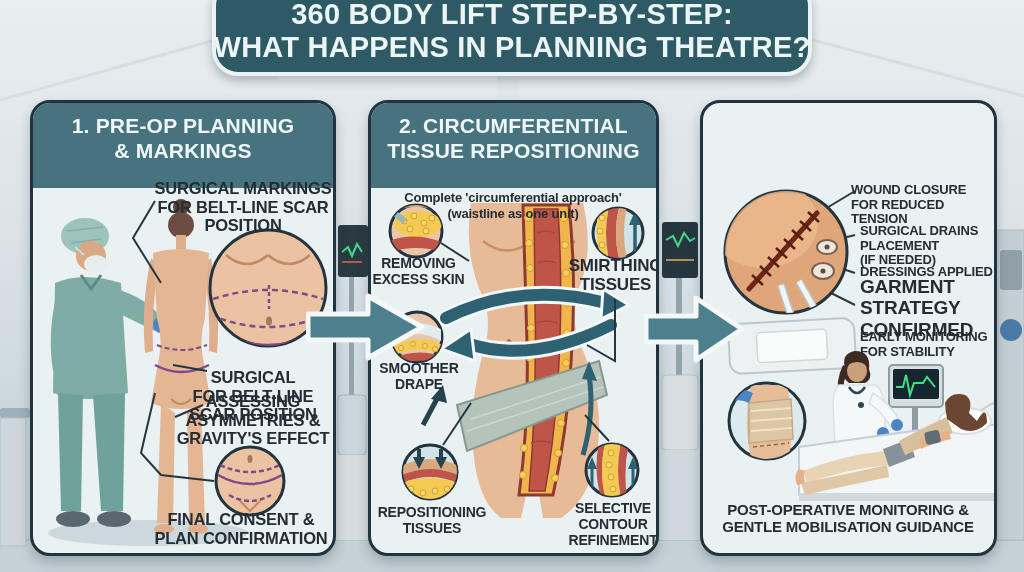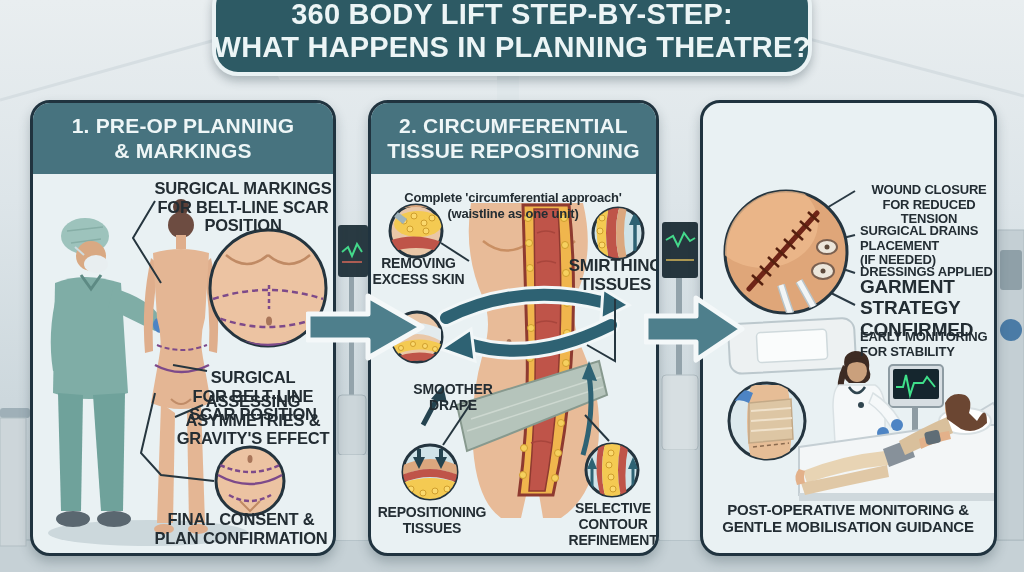--- a/index.html
+++ b/index.html
@@ -20,21 +20,21 @@
   .panel{
     position:absolute;top:100px;height:456px;background:#e9f1f3;
     border:3px solid #20333f;border-radius:20px;overflow:hidden;z-index:2;
     box-shadow:0 6px 12px rgba(40,60,70,.28);box-sizing:border-box;
   }
   #panel1{left:30px;width:306px;}
   #panel2{left:368px;width:291px;}
   #panel3{left:700px;width:297px;}
   .panel-header{
     position:relative;z-index:3;background:#47737f;color:#eef6f7;text-align:center;
-    font-weight:700;font-size:21px;line-height:1.18;padding:11px 4px 10px;
+    font-weight:700;font-size:21px;line-height:1.18;padding:11px 4px 24px;
     white-space:pre-line;letter-spacing:.2px;
   }
   .ill{position:absolute;left:0;top:0;z-index:1;}
   .lbl{
     position:absolute;z-index:4;font-weight:700;color:#232d33;
     white-space:pre-line;text-align:center;line-height:1.13;letter-spacing:-.2px;
   }
   .lbl.left{text-align:left;}
   .flow-arrow{position:absolute;z-index:6;}
 </style>
@@ -357,21 +357,21 @@
     </g>
   </svg>
   <div class="panel-header">2. CIRCUMFERENTIAL
 TISSUE REPOSITIONING</div>
   <div class="lbl" style="left:8px;top:87px;width:268px;font-size:13px;line-height:1.2;">Complete 'circumferential approach'
 (waistline as one unit)</div>
   <div class="lbl" style="left:-5px;top:153px;width:105px;font-size:14px;">REMOVING
 EXCESS SKIN</div>
   <div class="lbl" style="left:192px;top:153px;width:105px;font-size:17px;">SMIRTHING
 TISSUES</div>
-  <div class="lbl" style="left:-2px;top:279px;width:100px;font-size:14px;padding-left:34px;">SMOOTHER
+  <div class="lbl" style="left:-2px;top:258px;width:100px;font-size:14px;">SMOOTHER
 DRAPE</div>
   <div class="lbl" style="left:-4px;top:402px;width:130px;font-size:14px;">REPOSITIONING
 TISSUES</div>
   <div class="lbl" style="left:183px;top:398px;width:118px;font-size:14px;">SELECTIVE
 CONTOUR
 REFINEMENT</div>
 </div>
 
 <div class="panel" id="panel3">
   <svg class="ill" width="291" height="450" viewBox="0 0 291 450">
@@ -475,21 +475,21 @@
           <line x1="48" y1="308" x2="88" y2="305"></line>
             <line x1="48" y1="318" x2="89" y2="315"></line>
             <line x1="48" y1="328" x2="89" y2="325"></line>
         </g>
         <line x1="50" y1="344" x2="86" y2="340" stroke="#8a6a4f" stroke-dasharray="4 3" stroke-width="1.5"></line>
         <path d="M30 290 Q40 284 50 290 L46 300 Q38 296 32 298 Z" fill="#4d84c4"></path>
         <rect x="24" y="283" width="10" height="11" fill="#7fa8d8"></rect>
       </g>
     </g>
   </svg>
-  <div class="lbl left" style="left:157px;top:80px;width:138px;font-size:13px;text-align:center;">WOUND CLOSURE
+  <div class="lbl left" style="left:148px;top:80px;width:138px;font-size:13px;">WOUND CLOSURE
 FOR REDUCED TENSION</div>
   <div class="lbl left" style="left:157px;top:121px;width:138px;font-size:13px;">SURGICAL DRAINS
 PLACEMENT
 (IF NEEDED)</div>
   <div class="lbl left" style="left:157px;top:162px;width:142px;font-size:13px;">DRESSINGS APPLIED</div>
   <div class="lbl left" style="left:157px;top:173px;width:138px;font-size:19px;">GARMENT STRATEGY
 CONFIRMED</div>
   <div class="lbl left" style="left:157px;top:227px;width:138px;font-size:13px;">EARLY MONITORING
 FOR STABILITY</div>
   <div class="lbl" style="left:6px;top:399px;width:278px;font-size:15px;">POST-OPERATIVE MONITORING &amp;

